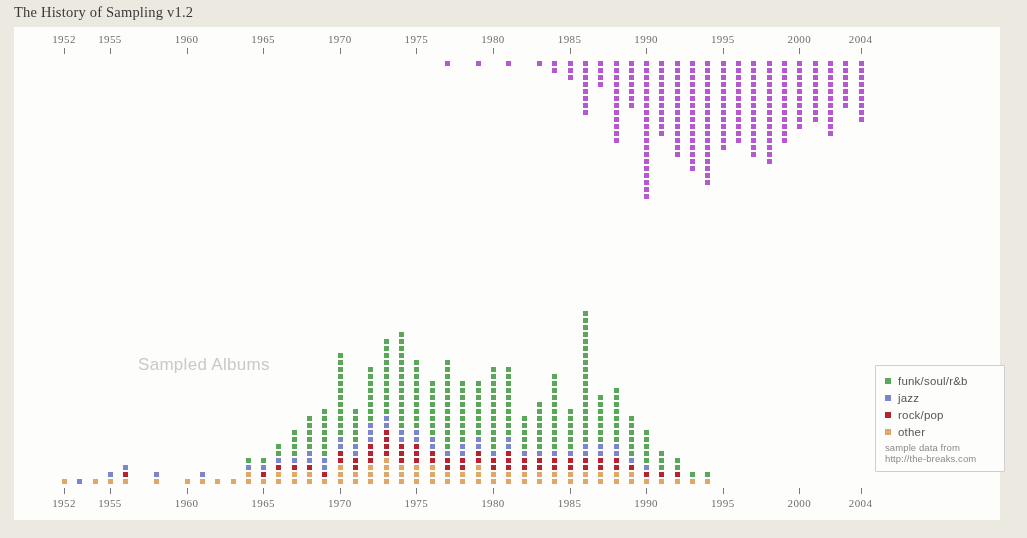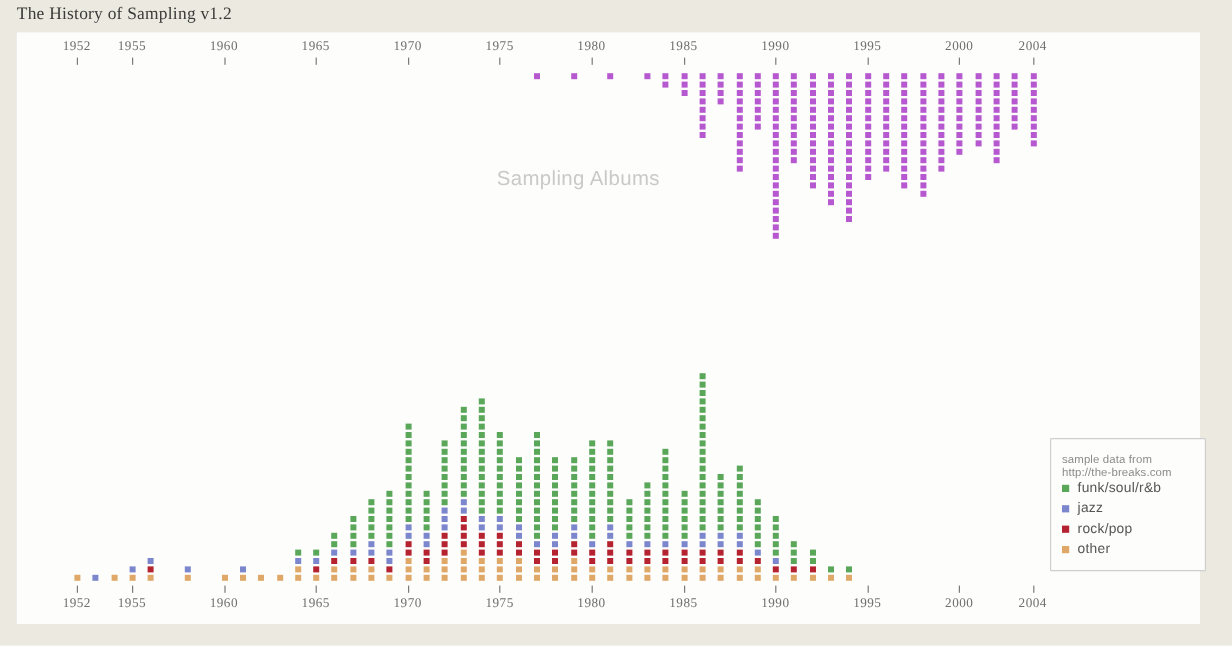--- a/index.html
+++ b/index.html
@@ -353,21 +353,20 @@
         <div class="cell" style="left: 844.64px; top: 13px; background: rgb(182, 89, 208);"></div>
         <div class="cell" style="left: 844.64px; top: 20px; background: rgb(182, 89, 208);"></div>
         <div class="cell" style="left: 844.64px; top: 27px; background: rgb(182, 89, 208);"></div>
         <div class="cell" style="left: 844.64px; top: 34px; background: rgb(182, 89, 208);"></div>
         <div class="cell" style="left: 844.64px; top: 41px; background: rgb(182, 89, 208);"></div>
         <div class="cell" style="left: 844.64px; top: 48px; background: rgb(182, 89, 208);"></div>
         <div class="cell" style="left: 844.64px; top: 55px; background: rgb(182, 89, 208);"></div>
         <div class="cell" style="left: 844.64px; top: 62px; background: rgb(182, 89, 208);"></div>
       </div>
 
-    <div class="lbl-sampling">Sampling Albums</div>
 
     <div id="plot-sampled">
         <div class="cell" style="left: 48px; top: 202px; background: rgb(224, 168, 104);"></div>
         <div class="cell" style="left: 63.32px; top: 202px; background: rgb(123, 134, 204);"></div>
         <div class="cell" style="left: 78.64px; top: 202px; background: rgb(224, 168, 104);"></div>
         <div class="cell" style="left: 93.96px; top: 202px; background: rgb(224, 168, 104);"></div>
         <div class="cell" style="left: 93.96px; top: 195px; background: rgb(123, 134, 204);"></div>
         <div class="cell" style="left: 109.28px; top: 202px; background: rgb(224, 168, 104);"></div>
         <div class="cell" style="left: 109.28px; top: 195px; background: rgb(180, 35, 47);"></div>
         <div class="cell" style="left: 109.28px; top: 188px; background: rgb(123, 134, 204);"></div>
@@ -753,20 +752,21 @@
         <div class="cell" style="left: 660.8px; top: 202px; background: rgb(224, 168, 104);"></div>
         <div class="cell" style="left: 660.8px; top: 195px; background: rgb(180, 35, 47);"></div>
         <div class="cell" style="left: 660.8px; top: 188px; background: rgb(90, 167, 90);"></div>
         <div class="cell" style="left: 660.8px; top: 181px; background: rgb(90, 167, 90);"></div>
         <div class="cell" style="left: 676.12px; top: 202px; background: rgb(224, 168, 104);"></div>
         <div class="cell" style="left: 676.12px; top: 195px; background: rgb(90, 167, 90);"></div>
         <div class="cell" style="left: 691.44px; top: 202px; background: rgb(224, 168, 104);"></div>
         <div class="cell" style="left: 691.44px; top: 195px; background: rgb(90, 167, 90);"></div>
       </div>
 
+    <div class="lbl-sampled">Sampled Albums</div>
 
     <div class="axis" id="axis-bottom">
         <div class="tick" style="left: 50px;">
           <div class="mark"></div>
           <div class="lbl">1952</div>
         </div>
         <div class="tick" style="left: 95.96px;">
           <div class="mark"></div>
           <div class="lbl">1955</div>
         </div>
@@ -806,38 +806,38 @@
           <div class="mark"></div>
           <div class="lbl">2000</div>
         </div>
         <div class="tick" style="left: 846.64px;">
           <div class="mark"></div>
           <div class="lbl">2004</div>
         </div>
       </div>
 
     <div id="legend">
-      <div id="legend-note">
-        <div>sample data from</div>
-        <div>http://the-breaks.com</div>
-      </div>
       <div id="legend-items">
           <div class="lg-row">
             <span class="lg-sw" style="background: rgb(90, 167, 90);"></span>
             <span class="lg-tx">funk/soul/r&amp;b</span>
           </div>
           <div class="lg-row">
             <span class="lg-sw" style="background: rgb(123, 134, 204);"></span>
             <span class="lg-tx">jazz</span>
           </div>
           <div class="lg-row">
             <span class="lg-sw" style="background: rgb(180, 35, 47);"></span>
             <span class="lg-tx">rock/pop</span>
           </div>
           <div class="lg-row">
             <span class="lg-sw" style="background: rgb(224, 168, 104);"></span>
             <span class="lg-tx">other</span>
           </div>
         </div>
+      <div id="legend-note">
+        <div>sample data from</div>
+        <div>http://the-breaks.com</div>
+      </div>
     </div>
 
   </div>
 </div>
 
 </body></html>

